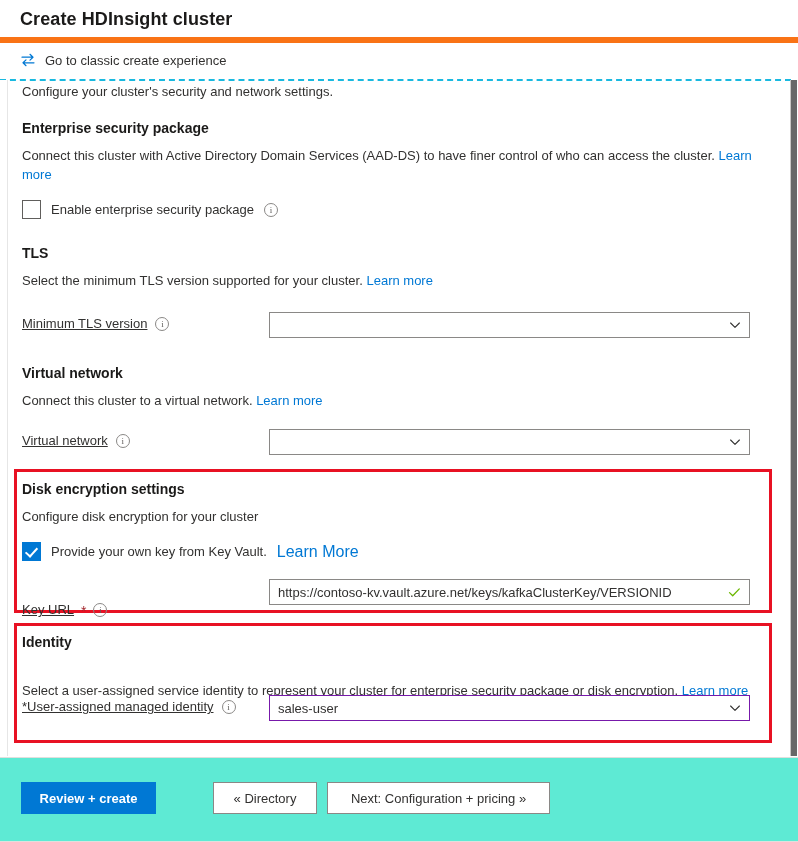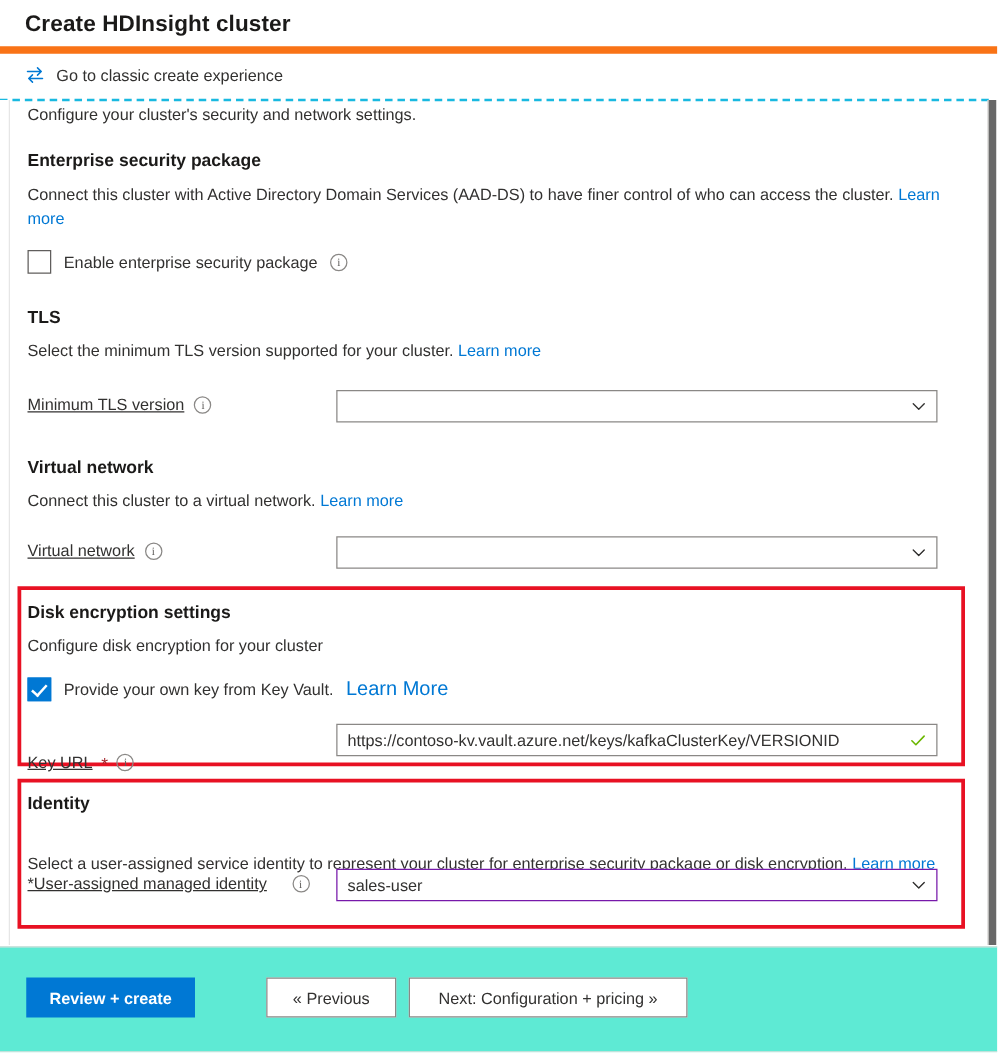--- a/index.html
+++ b/index.html
@@ -298,21 +298,21 @@
 
   
   .id-head { position: absolute; left: 13px; top: 554px; }
   .id-desc { position: absolute; left: 13px; top: 580px; width: 740px; margin-top: 21px; }
   .id-field-label {
     position: absolute;
     left: 13px;
     top: 619px;
     display: flex;
     align-items: center;
-    gap: 20px;
+    gap: 8px;
   }
   #identity-select { top: 615px; }
 
   
   .footer {
     position: absolute;
     left: 0;
     top: 757px;
     width: 798px;
     height: 85px;
@@ -466,18 +466,18 @@
       <span class="ctrl-value">sales-user</span>
       <svg class="chev" viewBox="0 0 12 12">
         <path d="M1.6 4 L6 8.4 L10.4 4" fill="none" stroke="#323130" stroke-width="1.1" stroke-linecap="round" stroke-linejoin="round"></path>
       </svg>
     </div>
 
   </div>
 
   <div class="footer">
     <div class="btn btn-primary" id="btn-review">Review + create</div>
-    <div class="btn btn-secondary" id="btn-previous">« Previous</div>
+    <div class="btn btn-secondary" id="btn-previous">« Directory</div>
     <div class="btn btn-secondary" id="btn-next">Next: Configuration + pricing »</div>
   </div>
   <div class="bottom-edge"></div>
 
 </div>
 
 </body></html>

